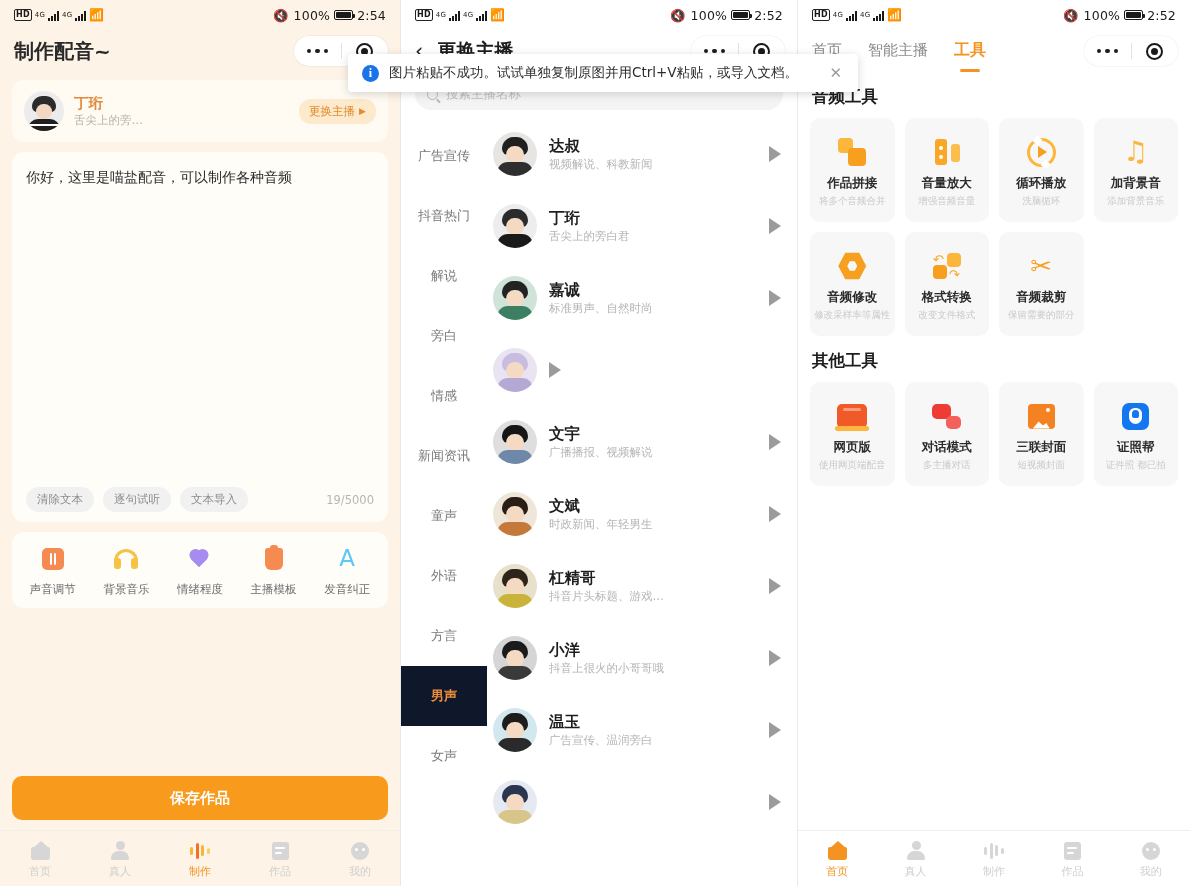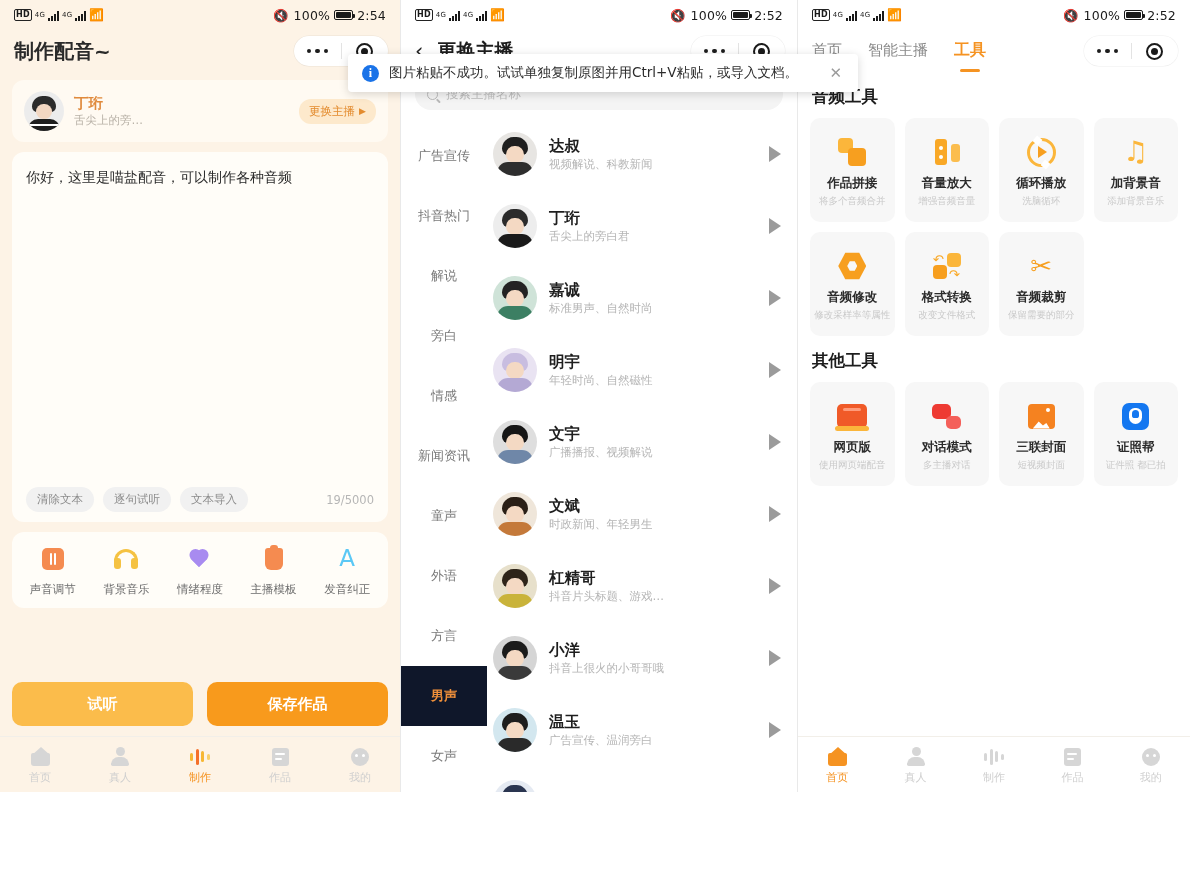--- a/index.html
+++ b/index.html
@@ -4,21 +4,21 @@
 <style>
   * { box-sizing: border-box; margin: 0; padding: 0; }
   html, body {
     width: 1190px; height: 886px;
     font-family: "DejaVu Sans", "Liberation Sans", sans-serif;
     background: #ffffff; overflow: hidden;
   }
   .root { position: relative; width: 1190px; height: 886px; display: flex; }
 
   
-  .panel { position: relative; height: 792px; overflow: hidden; }
+  .panel { position: relative; height: 886px; overflow: hidden; }
   .panel-left   { width: 400px; background: #fdf3e6; }
   .panel-mid    { width: 397px; background: #ffffff; border-left: 1px solid #e9e9e9; }
   .panel-right  { width: 393px; background: #ffffff; border-left: 1px solid #e9e9e9; }
 
   
   .statusbar {
     height: 30px; display: flex; align-items: center; justify-content: space-between;
     padding: 0 14px; font-size: 12.5px; color: #1a1a1a; letter-spacing: .2px;
   }
   .sb-left { display: flex; align-items: center; gap: 3px; }
@@ -382,21 +382,20 @@
       </div>
       <div class="feature">
         <div class="fi">
             <span class="letterA">A</span>
           </div>
         <div class="fl">发音纠正</div>
       </div>
     </div>
 
     <div class="action-row">
-      <button class="btn-secondary">试听</button>
       <button class="btn-primary">保存作品</button>
     </div>
 
     <div class="tabbar left-tb">
       <div class="tab">
         <div class="ti">
             <span class="home-ic">
               <b></b>
             </span>
           </div>
@@ -540,24 +539,20 @@
               <div class="a-desc">标准男声、自然时尚</div>
             </div>
             <div class="play-tri"></div>
           </div>
           <div class="anchor-row">
             <div class="a-av" style="background: rgb(233, 227, 242);">
               <span style="position:absolute;left:9px;top:5px;width:26px;height:18px;border-radius:13px 13px 7px 7px;background:#c8bde0"></span>
               <span style="position:absolute;left:13px;top:14px;width:18px;height:17px;border-radius:9px;background:#f4d9c3"></span>
               <span style="position:absolute;left:4px;bottom:-3px;width:36px;height:17px;border-radius:11px 11px 0 0;background:#b4a9d4"></span>
             </div>
-            <div class="a-meta">
-              <div class="a-name">明宇</div>
-              <div class="a-desc">年轻时尚、自然磁性</div>
-            </div>
             <div class="play-tri"></div>
           </div>
           <div class="anchor-row">
             <div class="a-av" style="background: rgb(222, 222, 222);">
               <span style="position:absolute;left:9px;top:5px;width:26px;height:18px;border-radius:13px 13px 7px 7px;background:#161616"></span>
               <span style="position:absolute;left:13px;top:14px;width:18px;height:17px;border-radius:9px;background:#f4d9c3"></span>
               <span style="position:absolute;left:4px;bottom:-3px;width:36px;height:17px;border-radius:11px 11px 0 0;background:#6f87a8"></span>
             </div>
             <div class="a-meta">
               <div class="a-name">文宇</div>

